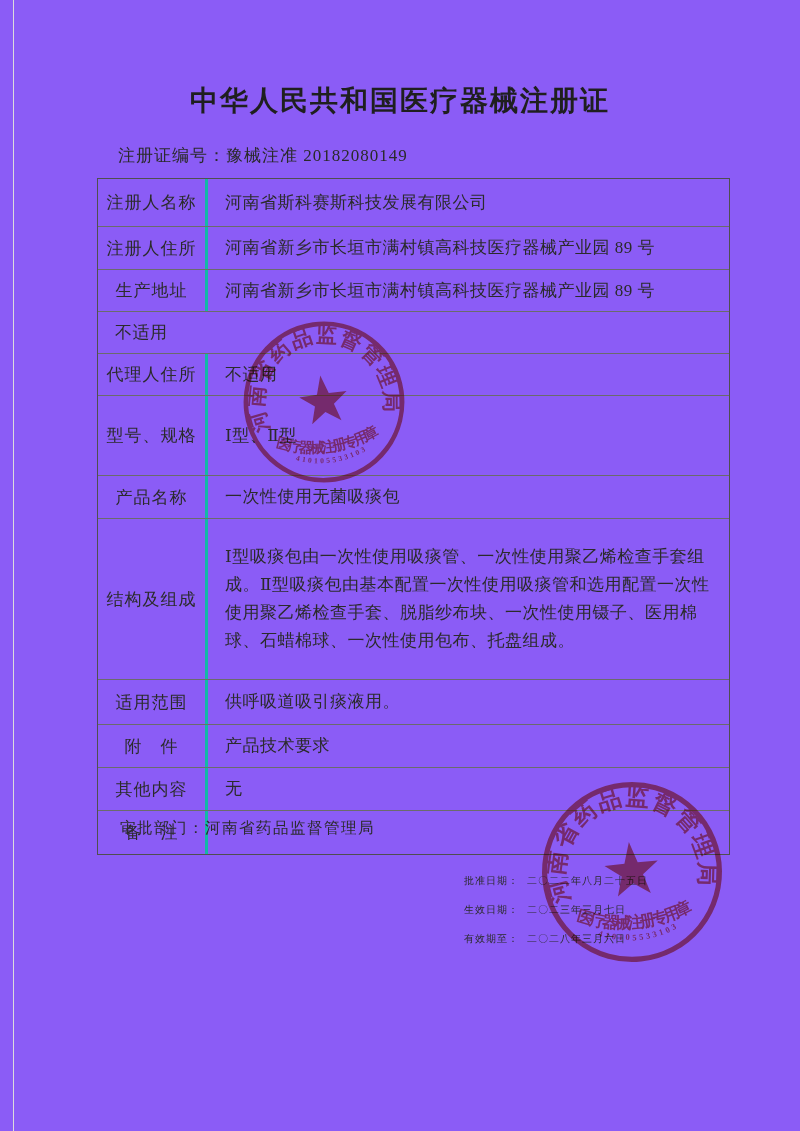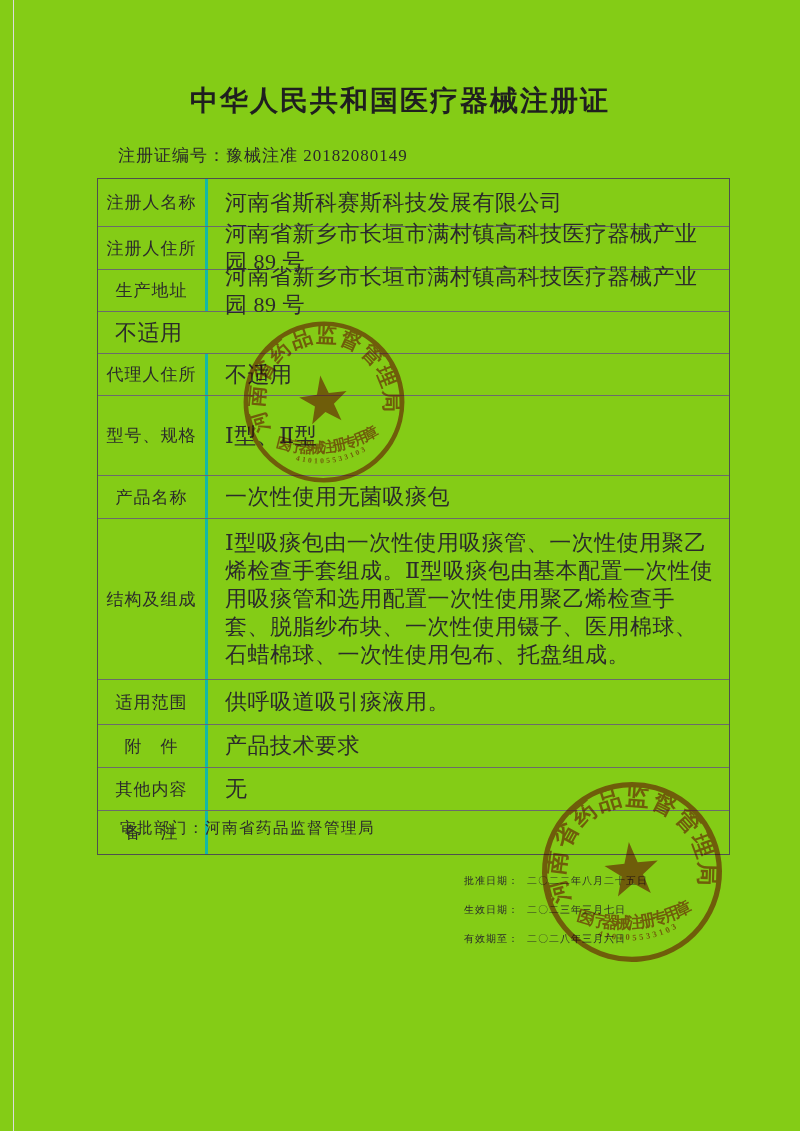--- a/index.html
+++ b/index.html
@@ -1,20 +1,20 @@
 <!DOCTYPE html>
 <html><head>
 <meta charset="utf-8">
 <style>
   html,body{margin:0;padding:0;background:#ffffff;}
   .page{
     position:relative;
     width:800px;height:1131px;
     background:#fefefdo;
-    background-color:#84cc16;
+    background-color:#8b5cf6;
     font-family:"Liberation Serif","DejaVu Serif",serif;
     color:#2e2e2e;
     overflow:hidden;
   }
   .scan-edge{
     position:absolute;left:13px;top:0;width:1px;height:100%;
     background:#dcdcdc;
   }
   .doc-title{
     position:absolute;top:82px;left:0;width:100%;
@@ -38,21 +38,21 @@
   .cell-label{
     flex:0 0 110px;width:110px;
     border-right:3px solid #14b8a6;
     display:flex;align-items:center;justify-content:center;
     text-align:center;font-size:17px;letter-spacing:1px;color:#2b2b2b;
     box-sizing:border-box;
   }
   .cell-value{
     flex:1;display:flex;align-items:center;
     padding:6px 14px 6px 17px;
-    font-size:22px;line-height:28px;letter-spacing:0.5px;color:#2b2b2b;
+    font-size:17px;line-height:28px;letter-spacing:0.5px;color:#2b2b2b;
     box-sizing:border-box;
   }
   .footer-approval{
     position:absolute;left:120px;top:818px;
     font-size:15.5px;letter-spacing:1.5px;color:#2b2b2b;
   }
   .footer-dates{
     position:absolute;left:464px;top:866px;
     font-size:10px;line-height:29px;letter-spacing:1px;color:#2b2b2b;
   }

